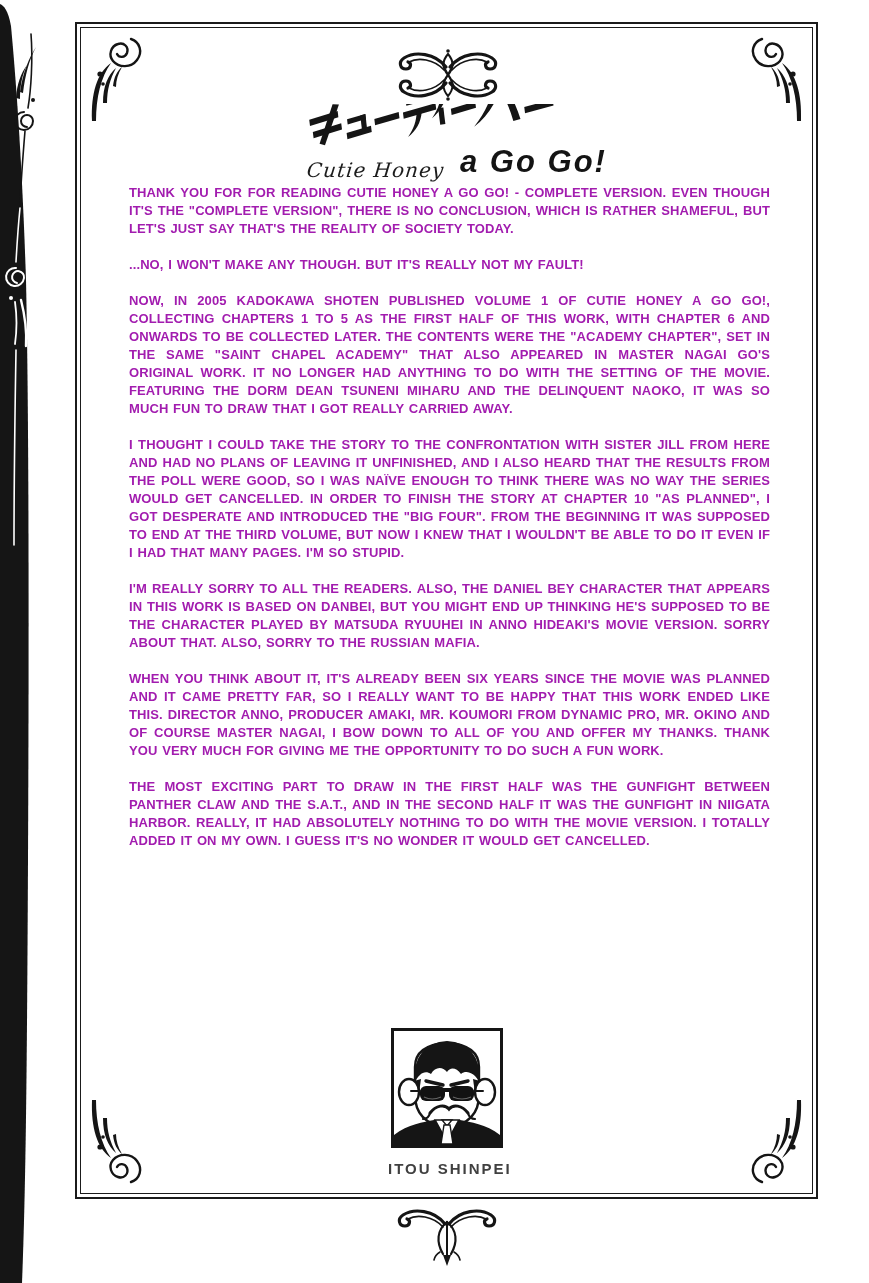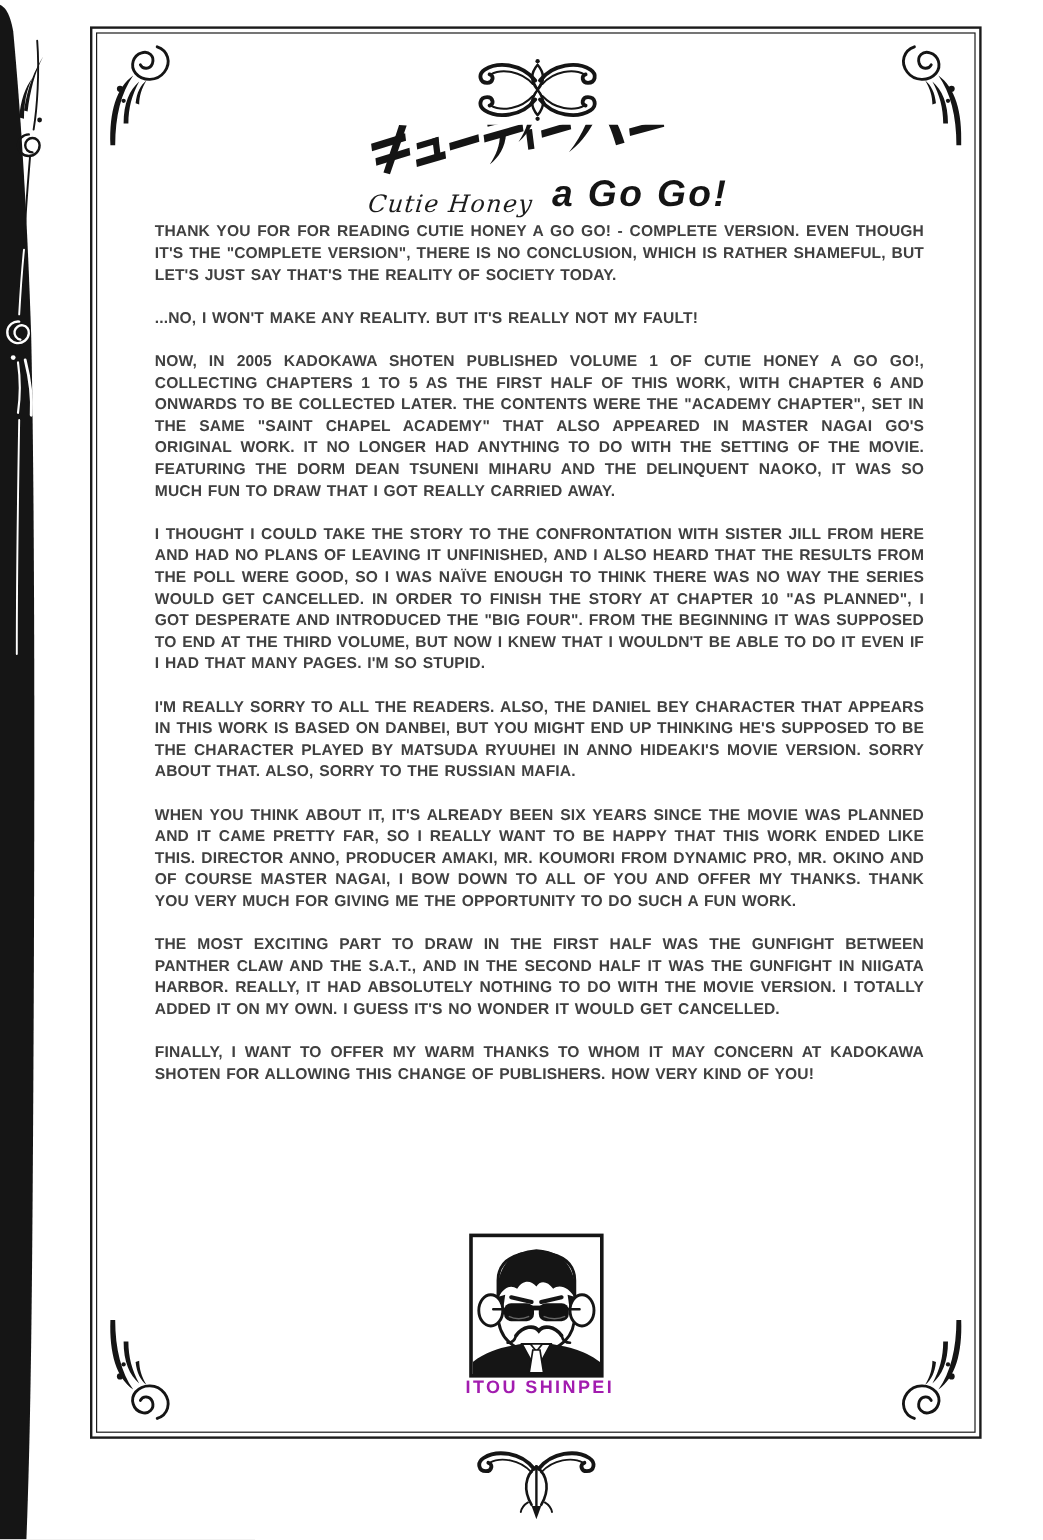--- a/index.html
+++ b/index.html
@@ -35,28 +35,28 @@
   }
   .logo-gogo {
     position:absolute; left:118px; top:-8px;
     font-family:"Liberation Sans", sans-serif; font-style:italic; font-weight:bold;
     font-size:31px; letter-spacing:2px; color:#141414;margin-left:37px;
   }
   
   .afterword { position:absolute; left:52px; top:160px; width:641px; }
   .afterword p {
     margin:0 0 18px 0; font-size:13px; line-height:18px; font-weight:bold;
-    text-align:justify; letter-spacing:0.1px; color:#404040;
+    text-align:justify; letter-spacing:0.1px; color:#a21caf;
     word-spacing:1px;
   }
   
   .portrait-fig { position:absolute; left:311px; top:1004px; width:118px; margin:0; text-align:center; }
   .portrait-box { width:106px; height:114px; border:3px solid #151515; background:#fff; margin:0 auto; }
   .portrait-caption {
-    margin-top:0; font-size:15px; font-weight:bold; letter-spacing:2px; color:#a21caf;
+    margin-top:12px; font-size:15px; font-weight:bold; letter-spacing:2px; color:#404040;
     white-space:nowrap;
   }
   
   .bottom-orn { position:absolute; left:392px; top:1206px; }
   .ink { stroke:#151515; fill:none; stroke-linecap:round; }
   .inkf { fill:#151515; stroke:none; }
 </style>
 </head>
 <body>
 
@@ -174,27 +174,26 @@
         </g>
       </svg>
       <div class="logo-sub">
         <span class="logo-script">Cutie Honey</span>
         <span class="logo-gogo">a Go Go!</span>
       </div>
     </div>
 
     <div class="afterword">
       <p>THANK YOU FOR FOR READING CUTIE HONEY A GO GO! - COMPLETE VERSION. EVEN THOUGH IT'S THE "COMPLETE VERSION", THERE IS NO CONCLUSION, WHICH IS RATHER SHAMEFUL, BUT LET'S JUST SAY THAT'S THE REALITY OF SOCIETY TODAY.</p>
-      <p>...NO, I WON'T MAKE ANY REALITY. BUT IT'S REALLY NOT MY FAULT!</p>
+      <p>...NO, I WON'T MAKE ANY THOUGH. BUT IT'S REALLY NOT MY FAULT!</p>
       <p>NOW, IN 2005 KADOKAWA SHOTEN PUBLISHED VOLUME 1 OF CUTIE HONEY A GO GO!, COLLECTING CHAPTERS 1 TO 5 AS THE FIRST HALF OF THIS WORK, WITH CHAPTER 6 AND ONWARDS TO BE COLLECTED LATER. THE CONTENTS WERE THE "ACADEMY CHAPTER", SET IN THE SAME "SAINT CHAPEL ACADEMY" THAT ALSO APPEARED IN MASTER NAGAI GO'S ORIGINAL WORK. IT NO LONGER HAD ANYTHING TO DO WITH THE SETTING OF THE MOVIE. FEATURING THE DORM DEAN TSUNENI MIHARU AND THE DELINQUENT NAOKO, IT WAS SO MUCH FUN TO DRAW THAT I GOT REALLY CARRIED AWAY.</p>
       <p>I THOUGHT I COULD TAKE THE STORY TO THE CONFRONTATION WITH SISTER JILL FROM HERE AND HAD NO PLANS OF LEAVING IT UNFINISHED, AND I ALSO HEARD THAT THE RESULTS FROM THE POLL WERE GOOD, SO I WAS NAÏVE ENOUGH TO THINK THERE WAS NO WAY THE SERIES WOULD GET CANCELLED. IN ORDER TO FINISH THE STORY AT CHAPTER 10 "AS PLANNED", I GOT DESPERATE AND INTRODUCED THE "BIG FOUR". FROM THE BEGINNING IT WAS SUPPOSED TO END AT THE THIRD VOLUME, BUT NOW I KNEW THAT I WOULDN'T BE ABLE TO DO IT EVEN IF I HAD THAT MANY PAGES. I'M SO STUPID.</p>
       <p>I'M REALLY SORRY TO ALL THE READERS. ALSO, THE DANIEL BEY CHARACTER THAT APPEARS IN THIS WORK IS BASED ON DANBEI, BUT YOU MIGHT END UP THINKING HE'S SUPPOSED TO BE THE CHARACTER PLAYED BY MATSUDA RYUUHEI IN ANNO HIDEAKI'S MOVIE VERSION. SORRY ABOUT THAT. ALSO, SORRY TO THE RUSSIAN MAFIA.</p>
       <p>WHEN YOU THINK ABOUT IT, IT'S ALREADY BEEN SIX YEARS SINCE THE MOVIE WAS PLANNED AND IT CAME PRETTY FAR, SO I REALLY WANT TO BE HAPPY THAT THIS WORK ENDED LIKE THIS. DIRECTOR ANNO, PRODUCER AMAKI, MR. KOUMORI FROM DYNAMIC PRO, MR. OKINO AND OF COURSE MASTER NAGAI, I BOW DOWN TO ALL OF YOU AND OFFER MY THANKS. THANK YOU VERY MUCH FOR GIVING ME THE OPPORTUNITY TO DO SUCH A FUN WORK.</p>
       <p>THE MOST EXCITING PART TO DRAW IN THE FIRST HALF WAS THE GUNFIGHT BETWEEN PANTHER CLAW AND THE S.A.T., AND IN THE SECOND HALF IT WAS THE GUNFIGHT IN NIIGATA HARBOR. REALLY, IT HAD ABSOLUTELY NOTHING TO DO WITH THE MOVIE VERSION. I TOTALLY ADDED IT ON MY OWN. I GUESS IT'S NO WONDER IT WOULD GET CANCELLED.</p>
-      <p>FINALLY, I WANT TO OFFER MY WARM THANKS TO WHOM IT MAY CONCERN AT KADOKAWA SHOTEN FOR ALLOWING THIS CHANGE OF PUBLISHERS. HOW VERY KIND OF YOU!</p>
     </div>
 
     <figure class="portrait-fig">
       <div class="portrait-box">
         <svg width="106" height="114" viewBox="0 0 106 114">
 
           <path d="M21,36 Q21,14 53,12 Q85,14 85,36 L85,64 Q85,92 53,97 Q21,92 21,64 Z" fill="#ffffff" stroke="#151515" stroke-width="2.4"></path>
 
           <path class="inkf" d="M20,50 Q20,12 53,10 Q86,12 86,50 L86,52 C80,41 72,39 67,43 C62,36 56,36 53,41 C48,35 41,36 37,43 C31,39 25,42 20,53 Z"></path>
           <path class="inkf" d="M20,50 L27,48 L25,62 L21,62 Z"></path>

